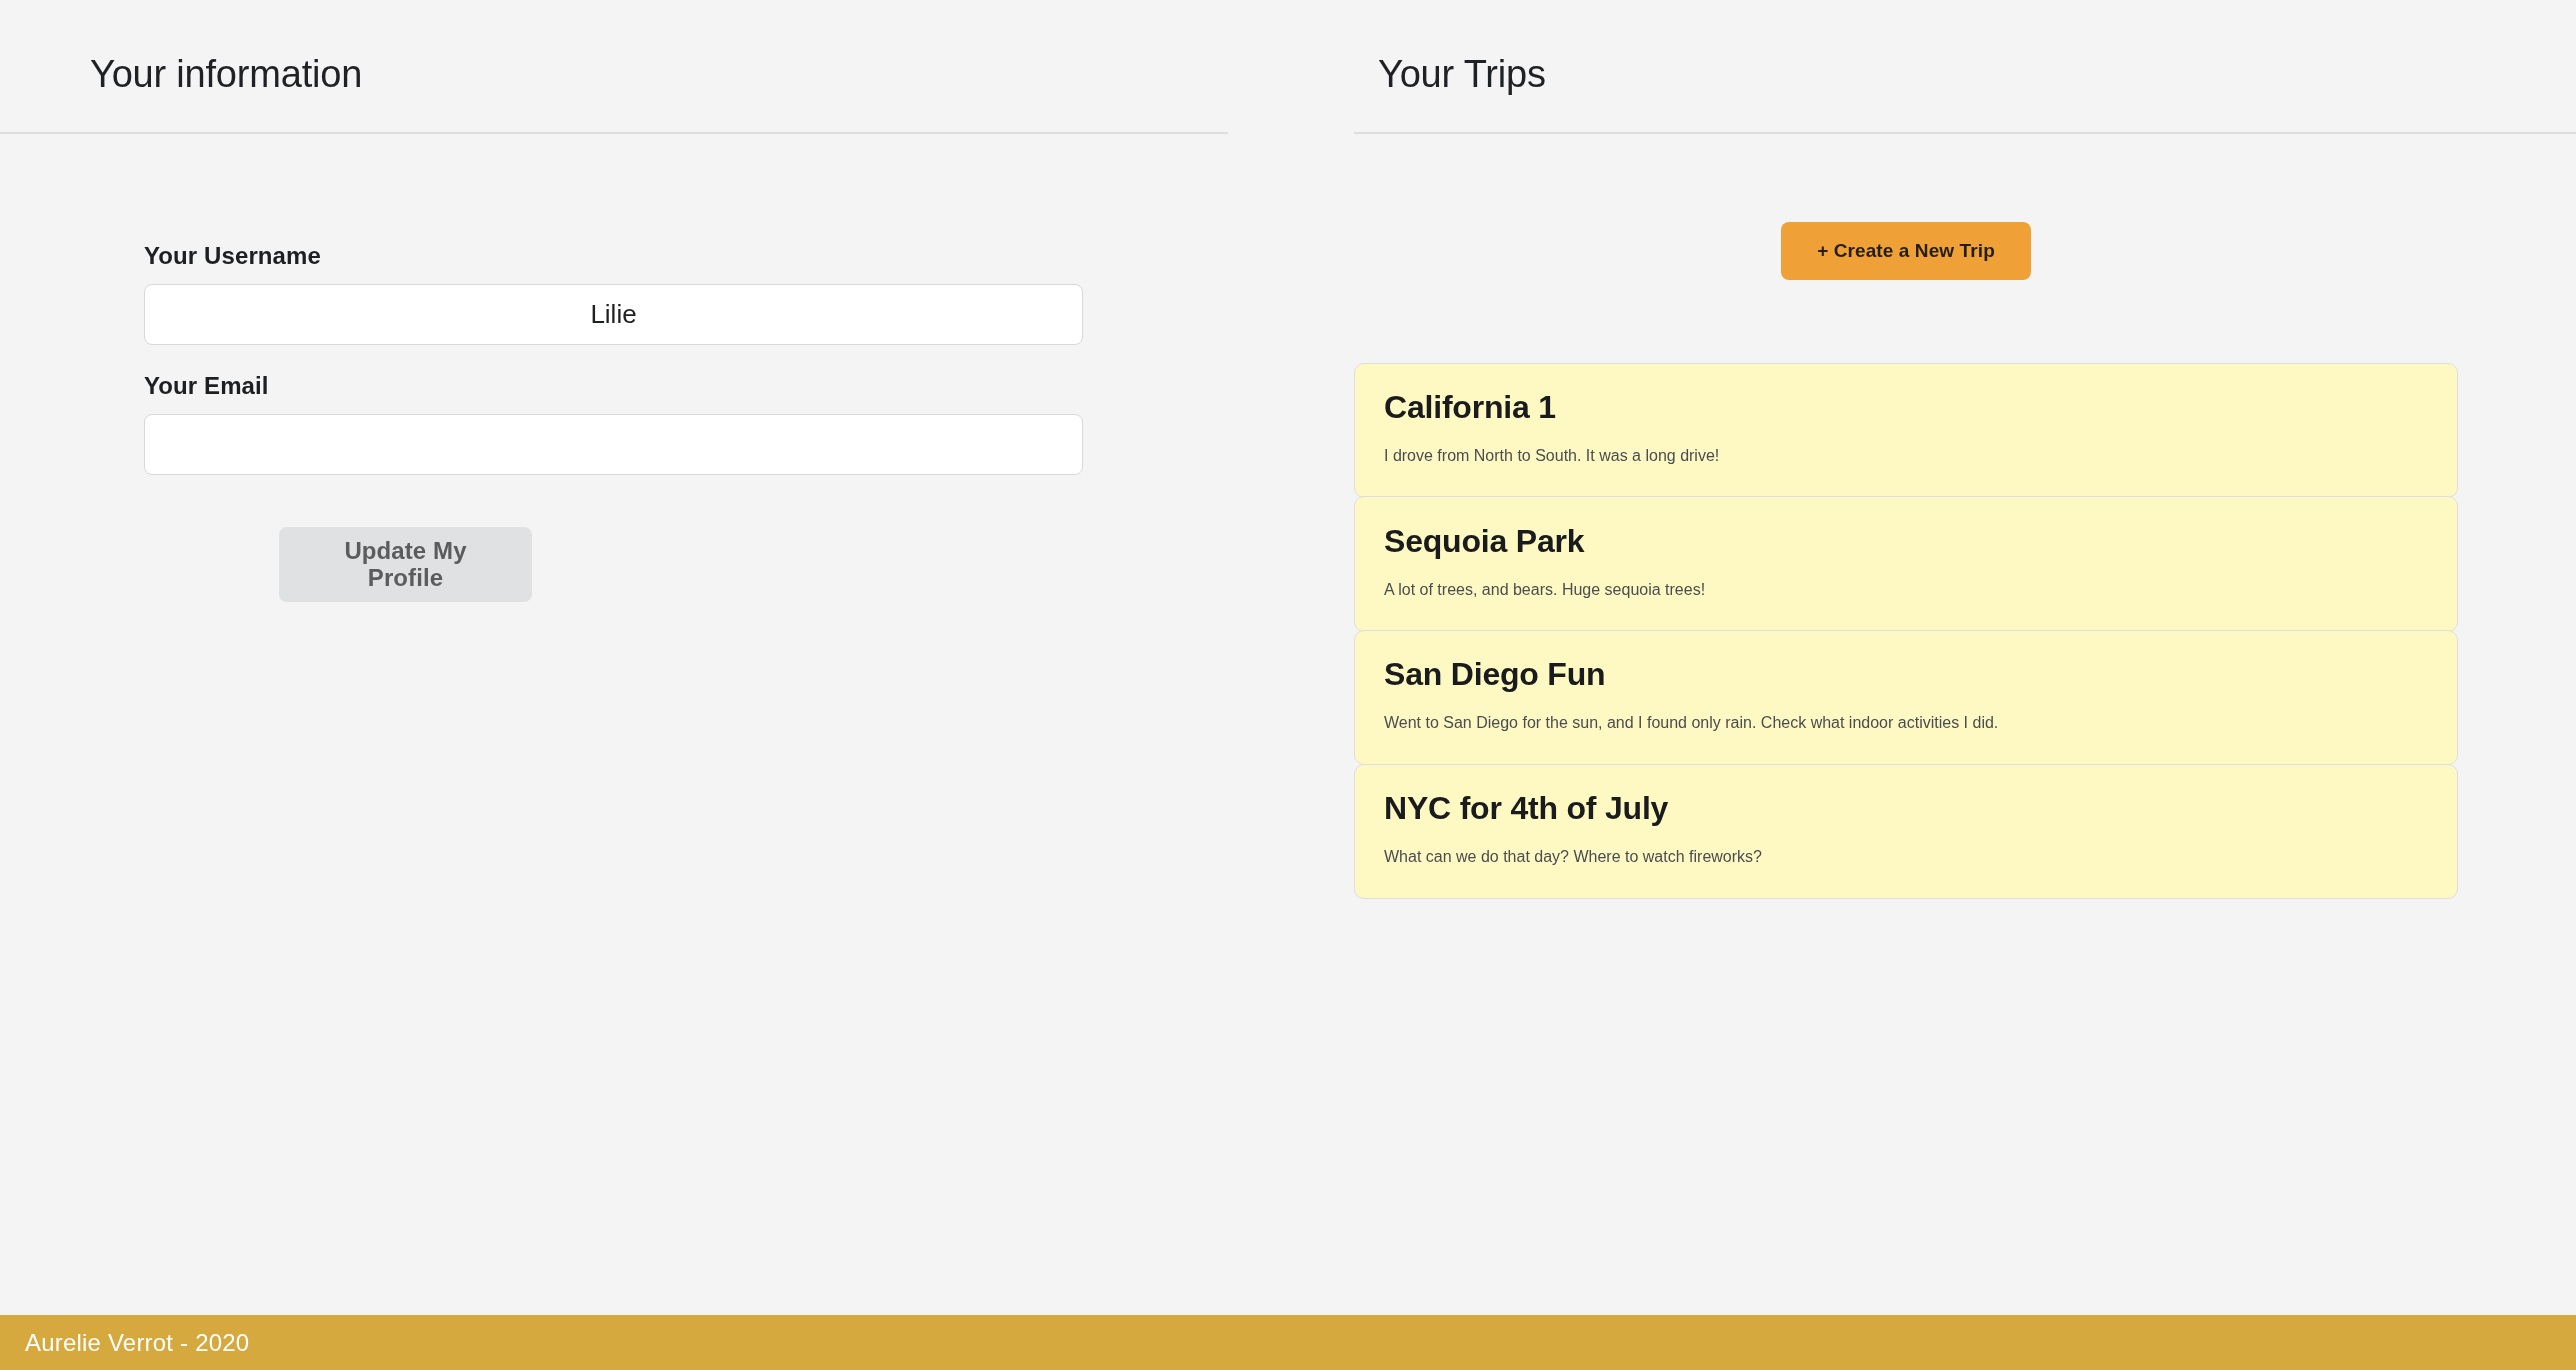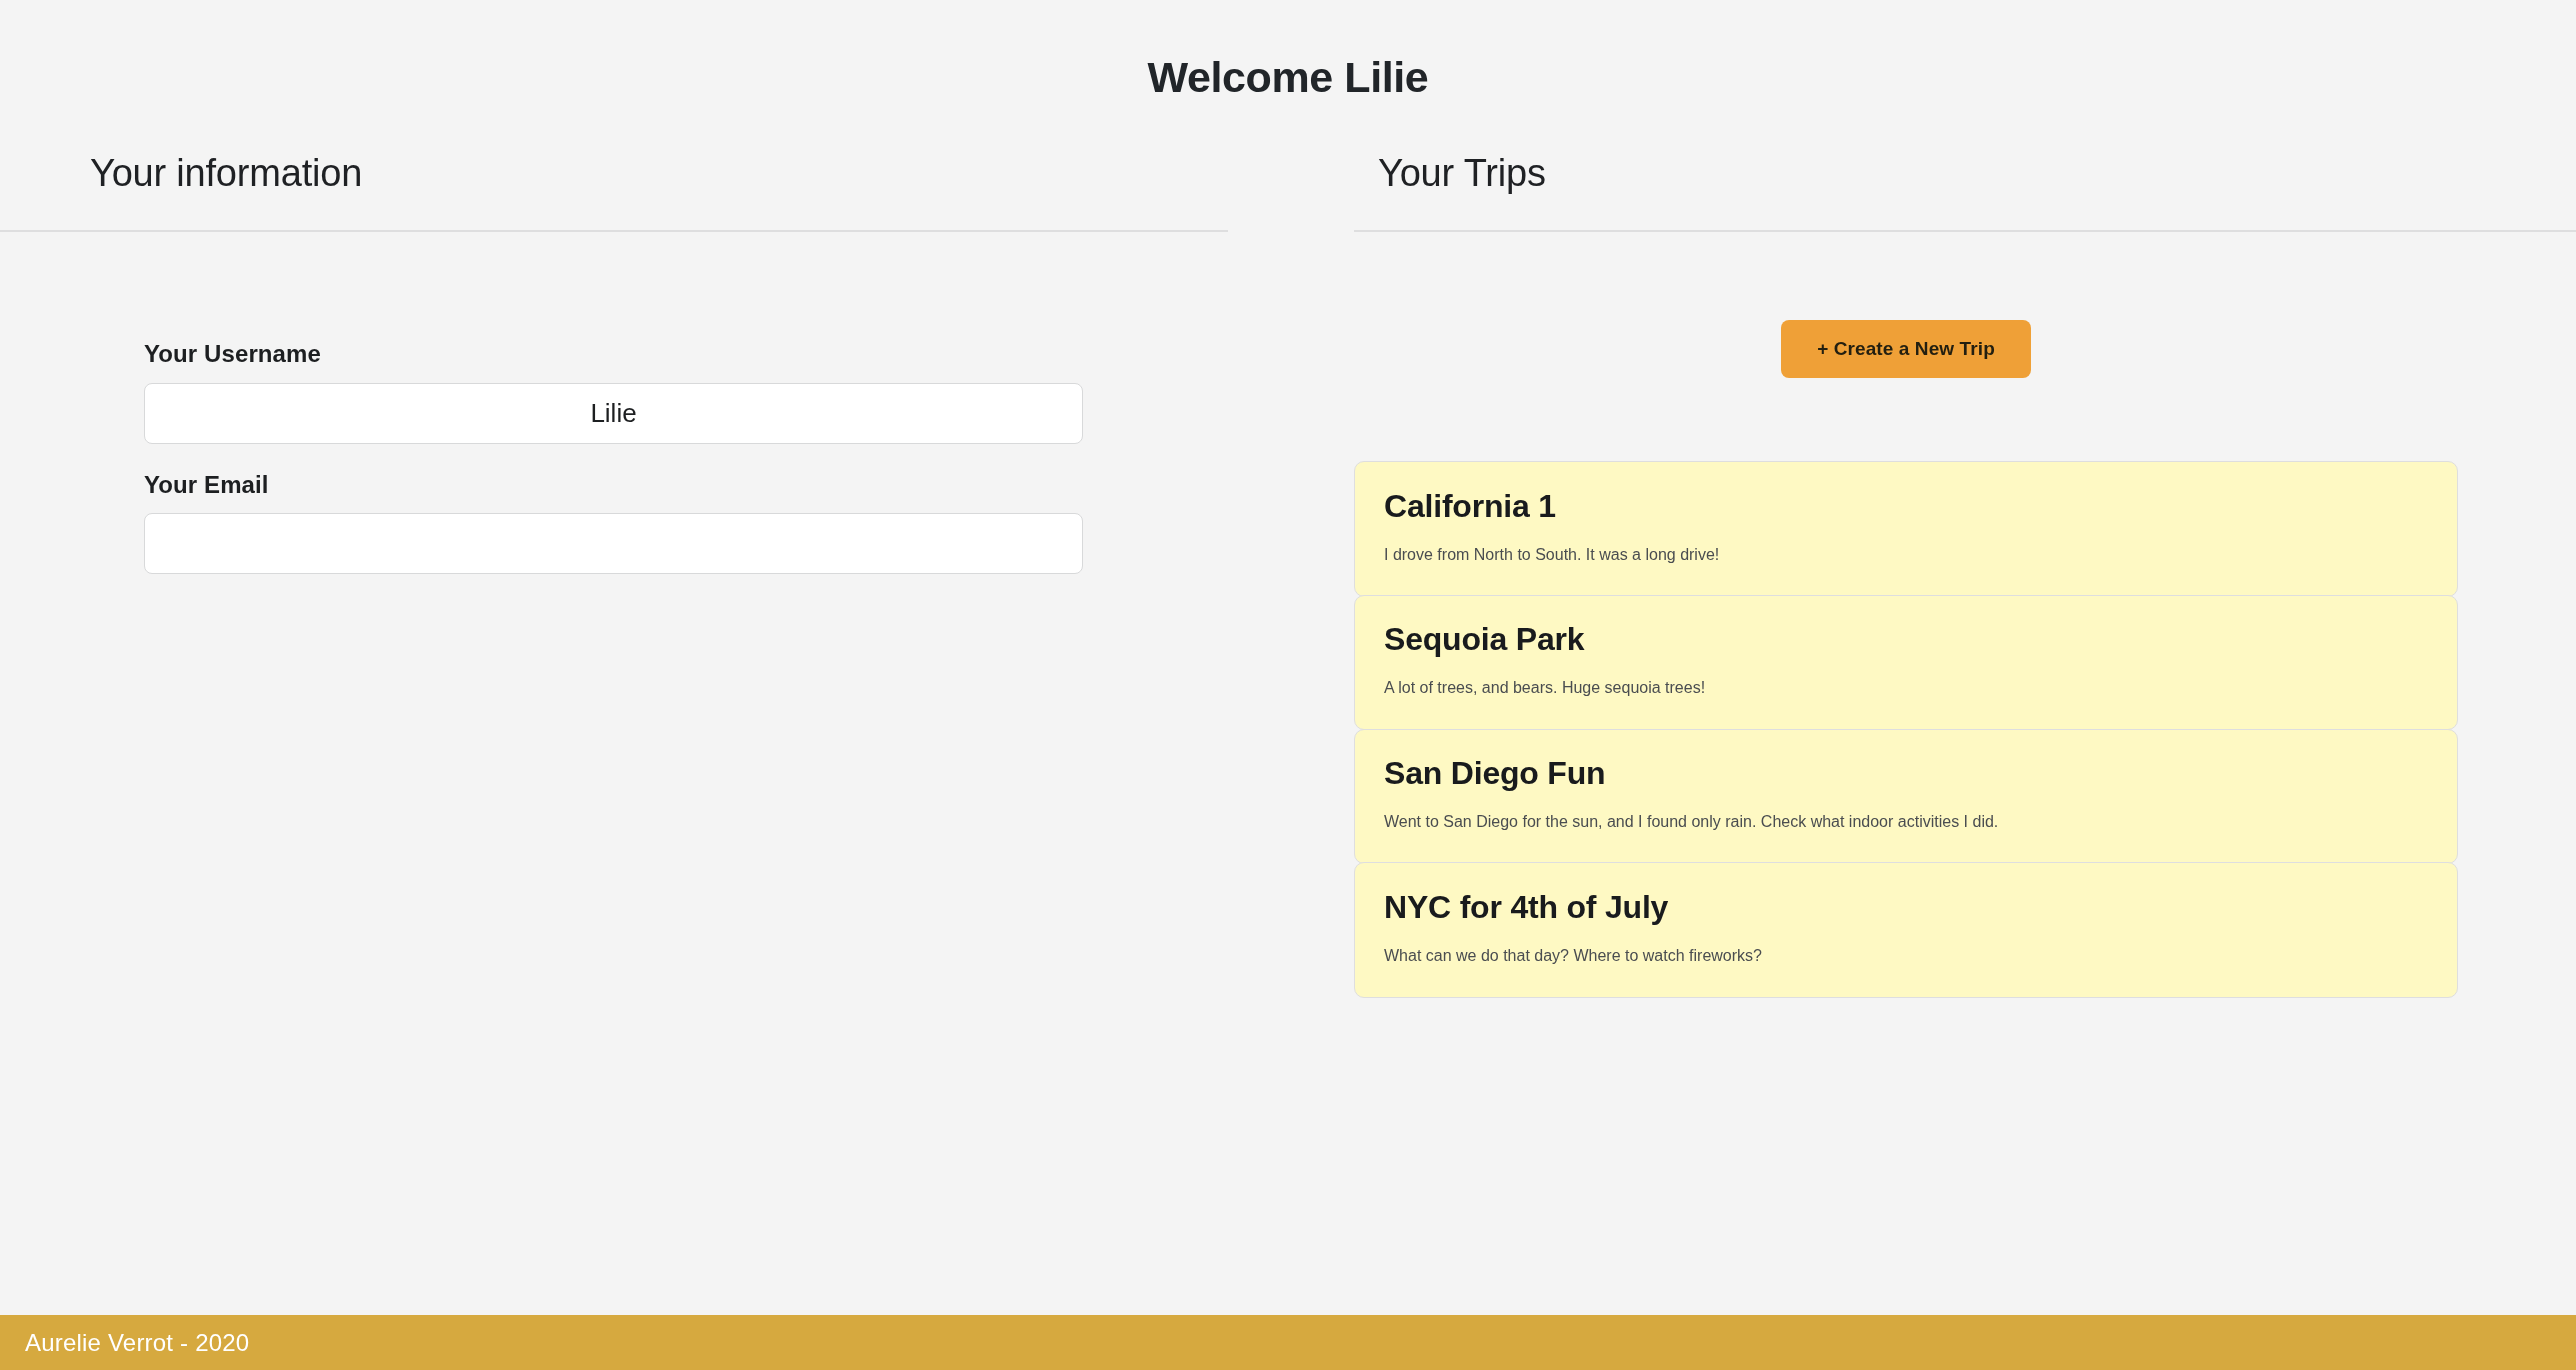--- a/index.html
+++ b/index.html
@@ -228,40 +228,40 @@
   }
 </style>
 </head>
 <body>
 
 <div class="page">
 
 
   <main class="main">
 
-    <h1 class="welcome-title">Welcome Lilie</h1>
 
     <div class="row">
 
       <section class="col col-left">
         <h2 class="section-head">Your information</h2>
         <hr class="divider">
 
         <form class="form-area">
 
           <div class="field-group">
             <label class="field-label">Your Username</label>
             <input class="text-input" type="text" value="Lilie" style="">
           </div>
 
           <div class="field-group">
             <label class="field-label">Your Email</label>
             <input class="text-input" type="text" value="" style="">
           </div>
 
+          <button type="button" class="btn-update">Update My Profile</button>
         </form>
       </section>
 
       <section class="col col-right">
         <h2 class="section-head">Your Trips</h2>
         <hr class="divider">
 
         <div class="trips-area">
           <div class="btn-create-wrap">
             <button type="button" class="btn-create">+ Create a New Trip</button>

